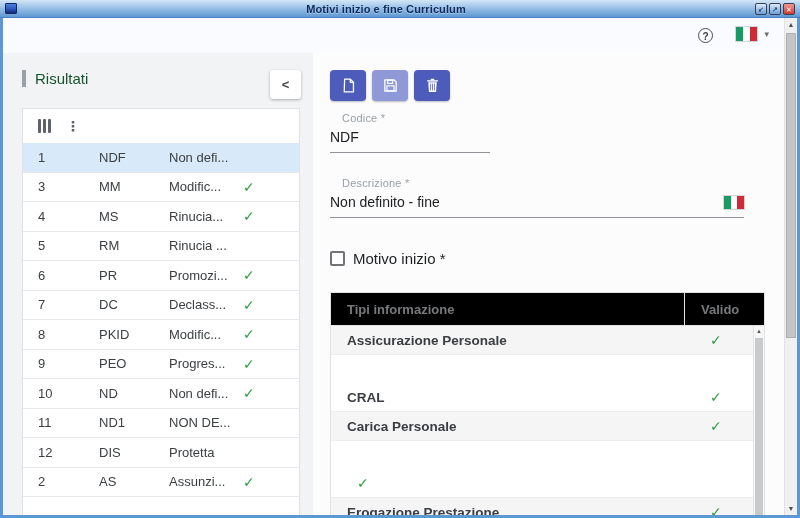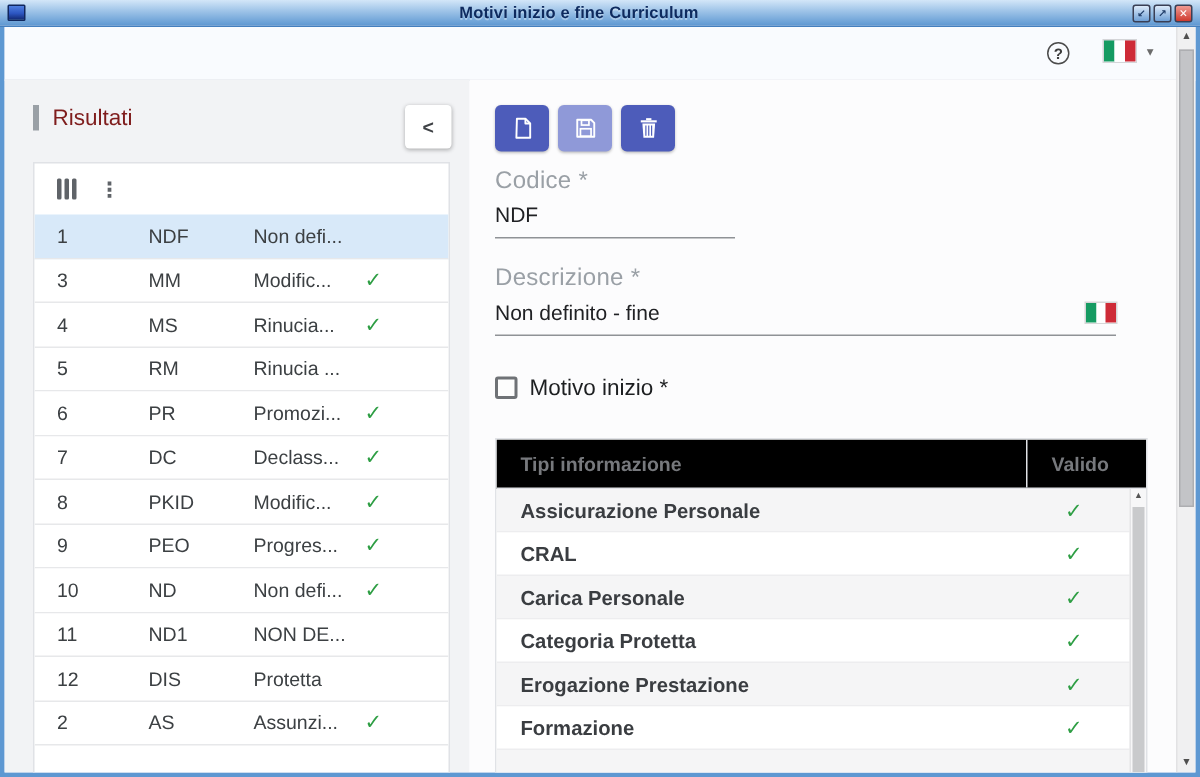--- a/index.html
+++ b/index.html
@@ -41,21 +41,21 @@
   .flag i{flex:1;}
   .flag .fg{background:var(--flag-green,#169b62);}
   .flag .fw{background:#fff;}
   .flag .fr{background:var(--flag-red,#ce2b37);}
   .caret{font-size:9px;color:#6b6b6b;}
   
   .main{position:absolute;top:35px;left:0;right:0;bottom:0;}
   .left-panel{position:absolute;left:0;top:0;bottom:0;width:310px;background:#f2f3f5;}
   .panel-head{position:absolute;left:19px;top:17px;display:flex;align-items:center;gap:9px;}
   .tbar{width:4px;height:17px;background:#9aa0a6;}
-  .panel-title{font-size:15px;color:#7f1d1d;}
+  .panel-title{font-size:15px;color:#14532d;}
   .collapse-btn{position:absolute;right:12px;top:17px;width:31px;height:29px;background:#fff;
     border-radius:3px;box-shadow:0 1px 3px rgba(0,0,0,.3);text-align:center;line-height:29px;
     font-size:13px;font-weight:600;color:#3f4246;cursor:pointer;}
   .card{position:absolute;left:19px;top:55px;width:278px;bottom:0;background:#fff;
     border:1px solid #e0e2e6;border-bottom:none;box-sizing:border-box;overflow:hidden;}
   .grid-toolbar{height:34px;display:flex;align-items:center;padding-left:15px;gap:15px;}
   .cols-icon{display:flex;gap:2px;cursor:pointer;}
   .cols-icon i{width:3px;height:14px;background:#5f6368;border-radius:1px;}
   .dots-icon{font-size:14px;font-weight:bold;color:#5f6368;cursor:pointer;line-height:14px;}
   .grid-header{height:30px;display:flex;border-top:1px solid #e4e5e8;border-bottom:1px solid #e4e5e8;
@@ -77,41 +77,41 @@
   .check{color:var(--check-green,#2e9e44);font-weight:bold;font-size:14px;}
   
   .detail{position:absolute;left:310px;right:13px;top:0;bottom:0;background:#fcfcfd;}
   .toolbar{position:absolute;left:17px;top:17px;display:flex;gap:6px;}
   .tbtn{width:36px;height:31px;border-radius:4px;background:var(--accent,#4d5cba);
     display:flex;align-items:center;justify-content:center;cursor:pointer;
     box-shadow:0 1px 2px rgba(0,0,0,.25);}
   .tbtn.disabled{background:var(--accent-disabled,#8f99d8);}
   .tbtn svg{display:block;}
   .field{position:absolute;left:17px;}
-  .field label{display:block;font-size:16px;color:#9aa0a6;letter-spacing:.2px;}
+  .field label{display:block;font-size:11px;color:#9aa0a6;letter-spacing:.2px;margin-left:12px;}
   .field .value-row{display:flex;align-items:flex-end;justify-content:space-between;
     border-bottom:1px solid #8f9296;padding:5px 0 7px 0;}
   .field .value{font-size:14px;color:#202124;cursor:text;}
   .f-codice{top:59px;width:160px;}
   .f-desc{top:124px;width:414px;}
   .f-desc .flag{width:20px;height:13px;margin-bottom:1px;}
   .chk-row{position:absolute;left:17px;top:197px;display:flex;align-items:center;gap:8px;cursor:pointer;}
   .chk{width:15px;height:15px;border:2px solid #6f7276;border-radius:2px;background:#fdfdfd;box-sizing:border-box;}
   .chk-label{font-size:15px;font-weight:500;color:#1d1f21;}
   .info-table{position:absolute;left:17px;top:239px;width:435px;bottom:0;background:#fff;
     border:1px solid #e0e2e6;border-bottom:none;box-sizing:border-box;overflow:hidden;}
   .it-header{height:33px;display:flex;align-items:center;background:#000000;
     border-bottom:1px solid #e0e2e6;font-size:13px;color:#77797d;font-weight:bold;box-sizing:border-box;}
   .it-h1{flex:1;padding-left:16px;height:100%;display:flex;align-items:center;cursor:pointer;}
   .it-h2{width:80px;padding-left:16px;height:100%;display:flex;align-items:center;
     border-left:1px solid #e0e2e6;box-sizing:border-box;cursor:pointer;}
   .it-row{height:29px;display:flex;align-items:center;font-size:13.5px;color:#3a3d41;
     border-bottom:1px solid #ededef;box-sizing:border-box;cursor:pointer;}
   .it-row.odd{background:#f5f5f6;}
-  .it-row.even{background:#fff;}
+  .it-row.even{background:#fff;margin-top:28px;}
   .it-c1{flex:1;padding-left:16px;font-weight:bold;}
   .it-c2{width:80px;padding-left:26px;box-sizing:border-box;}
   .partial-row{height:20px;background:#f5f5f6;}
   
   .it-scroll{position:absolute;top:33px;right:0;bottom:0;width:11px;background:#f7f7f8;
     border-left:1px solid #e4e4e6;box-sizing:border-box;}
   .it-scroll .sarrow{height:11px;font-size:6px;color:#555;text-align:center;line-height:11px;cursor:pointer;}
   .it-thumb{position:absolute;top:12px;bottom:0;left:1px;right:1px;background:#c9cacc;cursor:pointer;}
   
   .v-scrollbar{position:absolute;right:0;top:0;bottom:0;width:13px;background:#f0f0f1;
@@ -309,21 +309,20 @@
   </div>
               <div class="it-row even">
     <div class="it-c1">CRAL</div>
     <div class="it-c2"><span class="check">✓</span></div>
   </div>
               <div class="it-row odd">
     <div class="it-c1">Carica Personale</div>
     <div class="it-c2"><span class="check">✓</span></div>
   </div>
               <div class="it-row even">
-    <div class="it-c1">Categoria Protetta</div>
     <div class="it-c2"><span class="check">✓</span></div>
   </div>
               <div class="it-row odd">
     <div class="it-c1">Erogazione Prestazione</div>
     <div class="it-c2"><span class="check">✓</span></div>
   </div>
               <div class="it-row even">
     <div class="it-c1">Formazione</div>
     <div class="it-c2"><span class="check">✓</span></div>
   </div>

